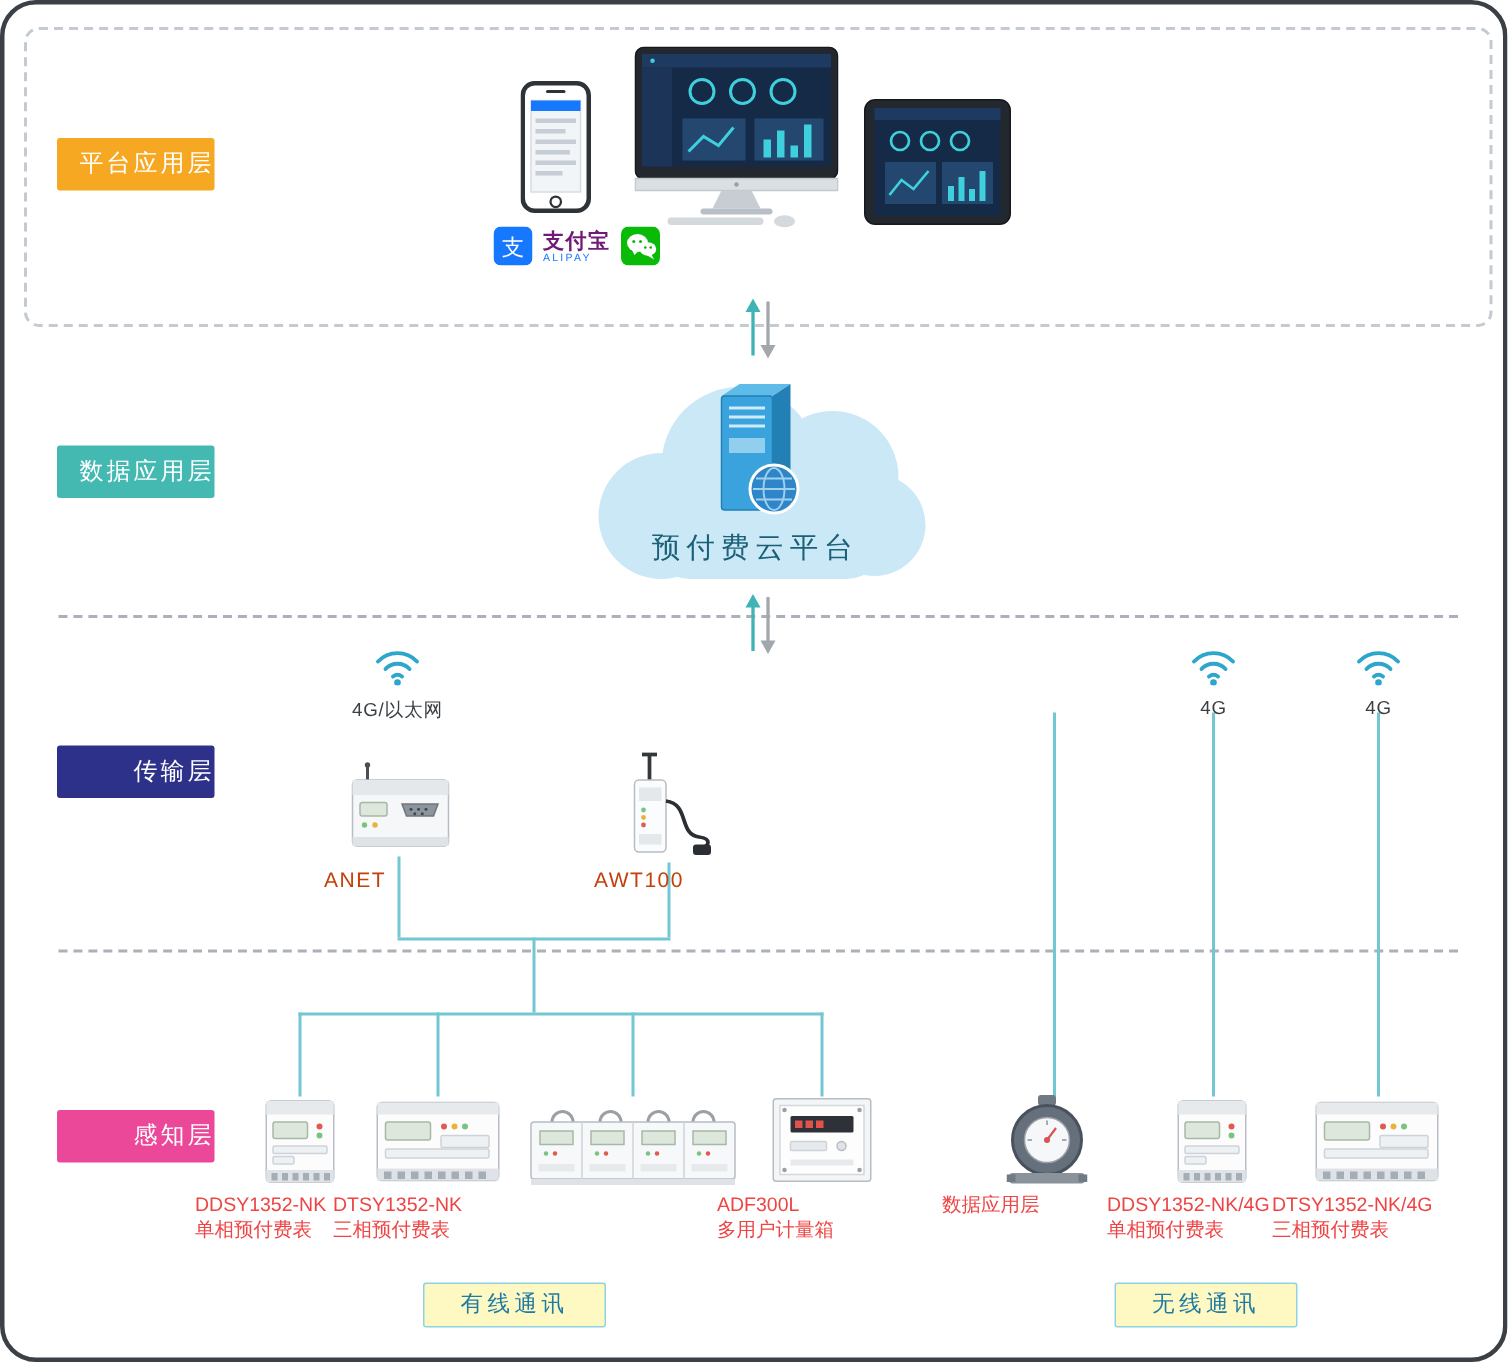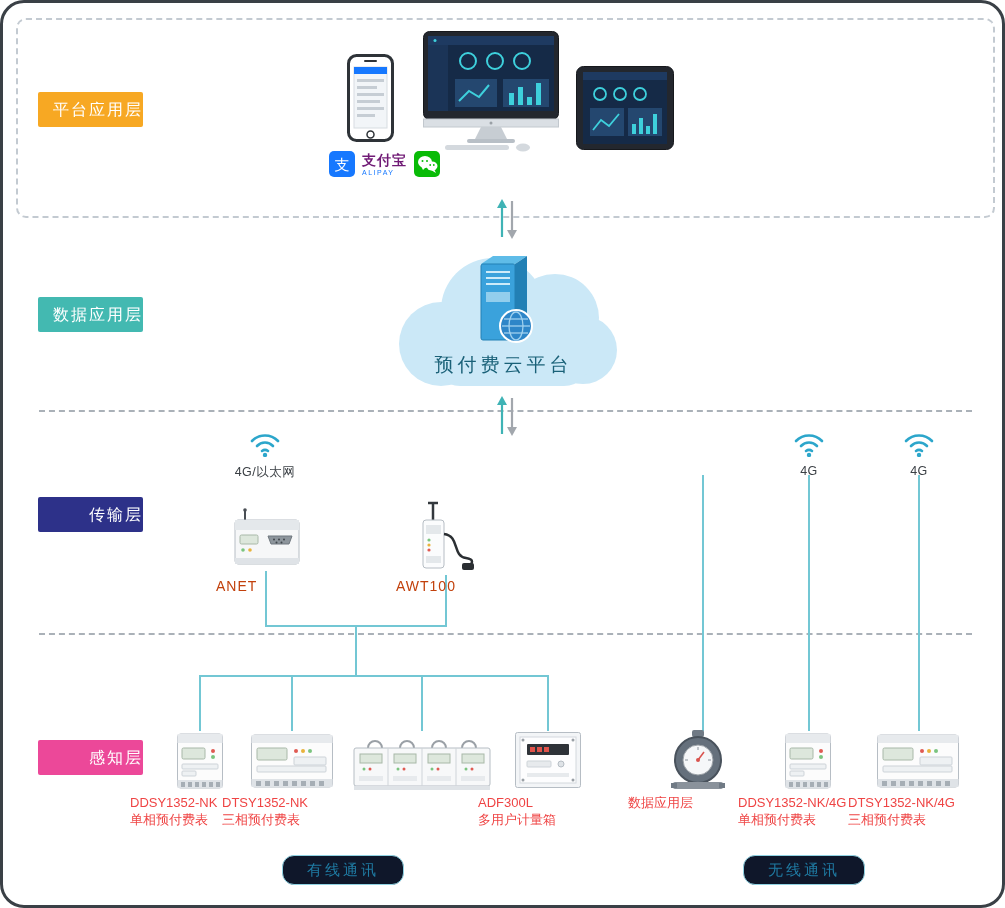--- a/index.html
+++ b/index.html
@@ -7,21 +7,21 @@
   .frame{position:relative;width:1005px;height:908px;background:#fff;border:3px solid #3a4046;border-radius:24px;overflow:hidden}
   .abs{position:absolute}
   .layer-label{position:absolute;width:105px;height:35px;line-height:35px;text-align:right;color:#fff;font-size:16px;letter-spacing:2px;border-radius:2px}
   .dashed-box{position:absolute;border:2px dashed #c3cad1;border-radius:10px}
   .dashed-line{position:absolute;border-top:2px dashed #aab1b8;height:0}
   .line{position:absolute;background:#73C7D4}
   .conn{position:absolute;text-align:center}
   .conn .lbl{margin-top:3px;font-size:12.5px;color:#3a3f44;letter-spacing:.5px}
   .gw-label{position:absolute;width:100px;text-align:left;font-size:14px;color:#c2410c;letter-spacing:1px}
   .dev-label{position:absolute;width:140px;text-align:left;font-size:13px;color:#ef4444;line-height:17px}
-  .badge{position:absolute;width:122px;height:30px;line-height:28px;text-align:center;background:#0f172a;border:1px solid #8FD2E2;border-radius:12px;color:#1F7BA3;font-size:15px;letter-spacing:3px}
+  .badge{position:absolute;width:122px;height:30px;line-height:28px;text-align:center;background:#fef9c3;border:1px solid #8FD2E2;border-radius:2px;color:#1F7BA3;font-size:15px;letter-spacing:3px}
   .cloud-wrap{position:absolute}
   .cloud-title{position:absolute;left:0;top:112px;width:100%;text-align:center;color:#1A6178;font-size:19px;font-weight:normal;letter-spacing:4px}
   .pay-row{position:absolute;display:flex;align-items:center;gap:7px}
   .pay-text{display:flex;flex-direction:column;line-height:1}
   .pay-text b{color:#701a75;font-size:14px;font-weight:bold;letter-spacing:1px}
   .pay-text i{color:#1678FF;font-size:7px;font-style:normal;letter-spacing:1.5px;margin-top:2px}
 </style>
 </head>
 <body>
 

